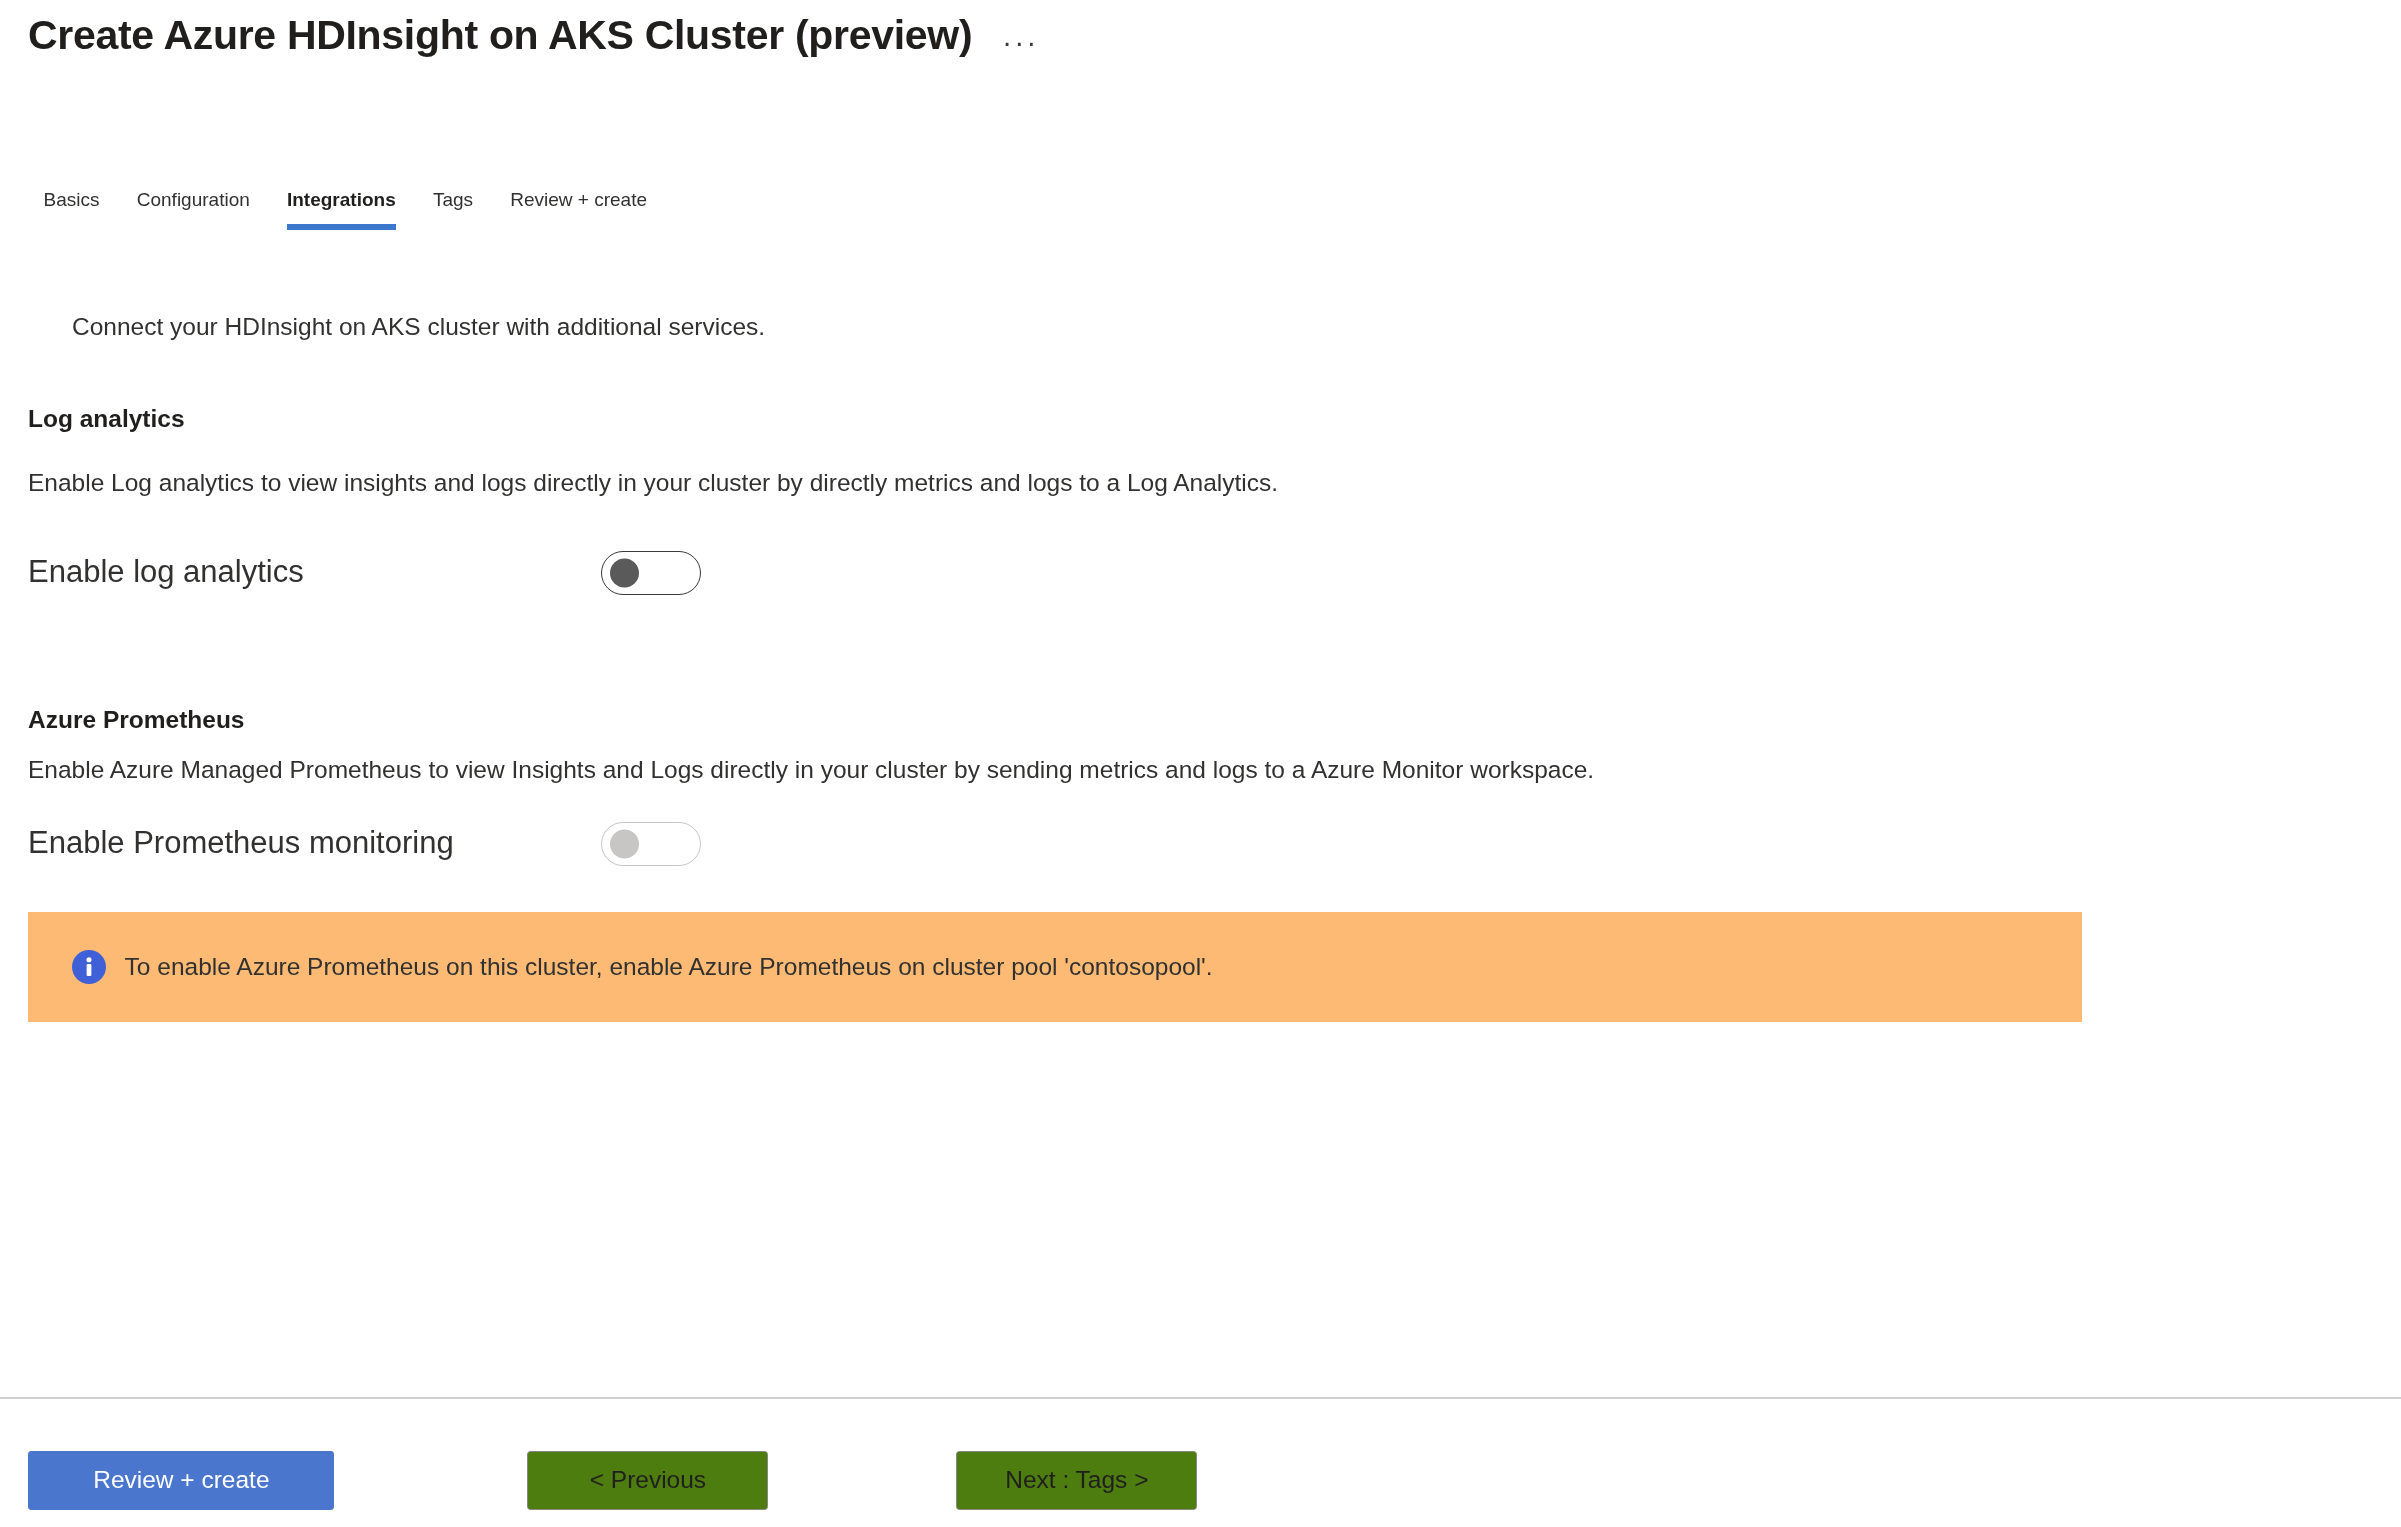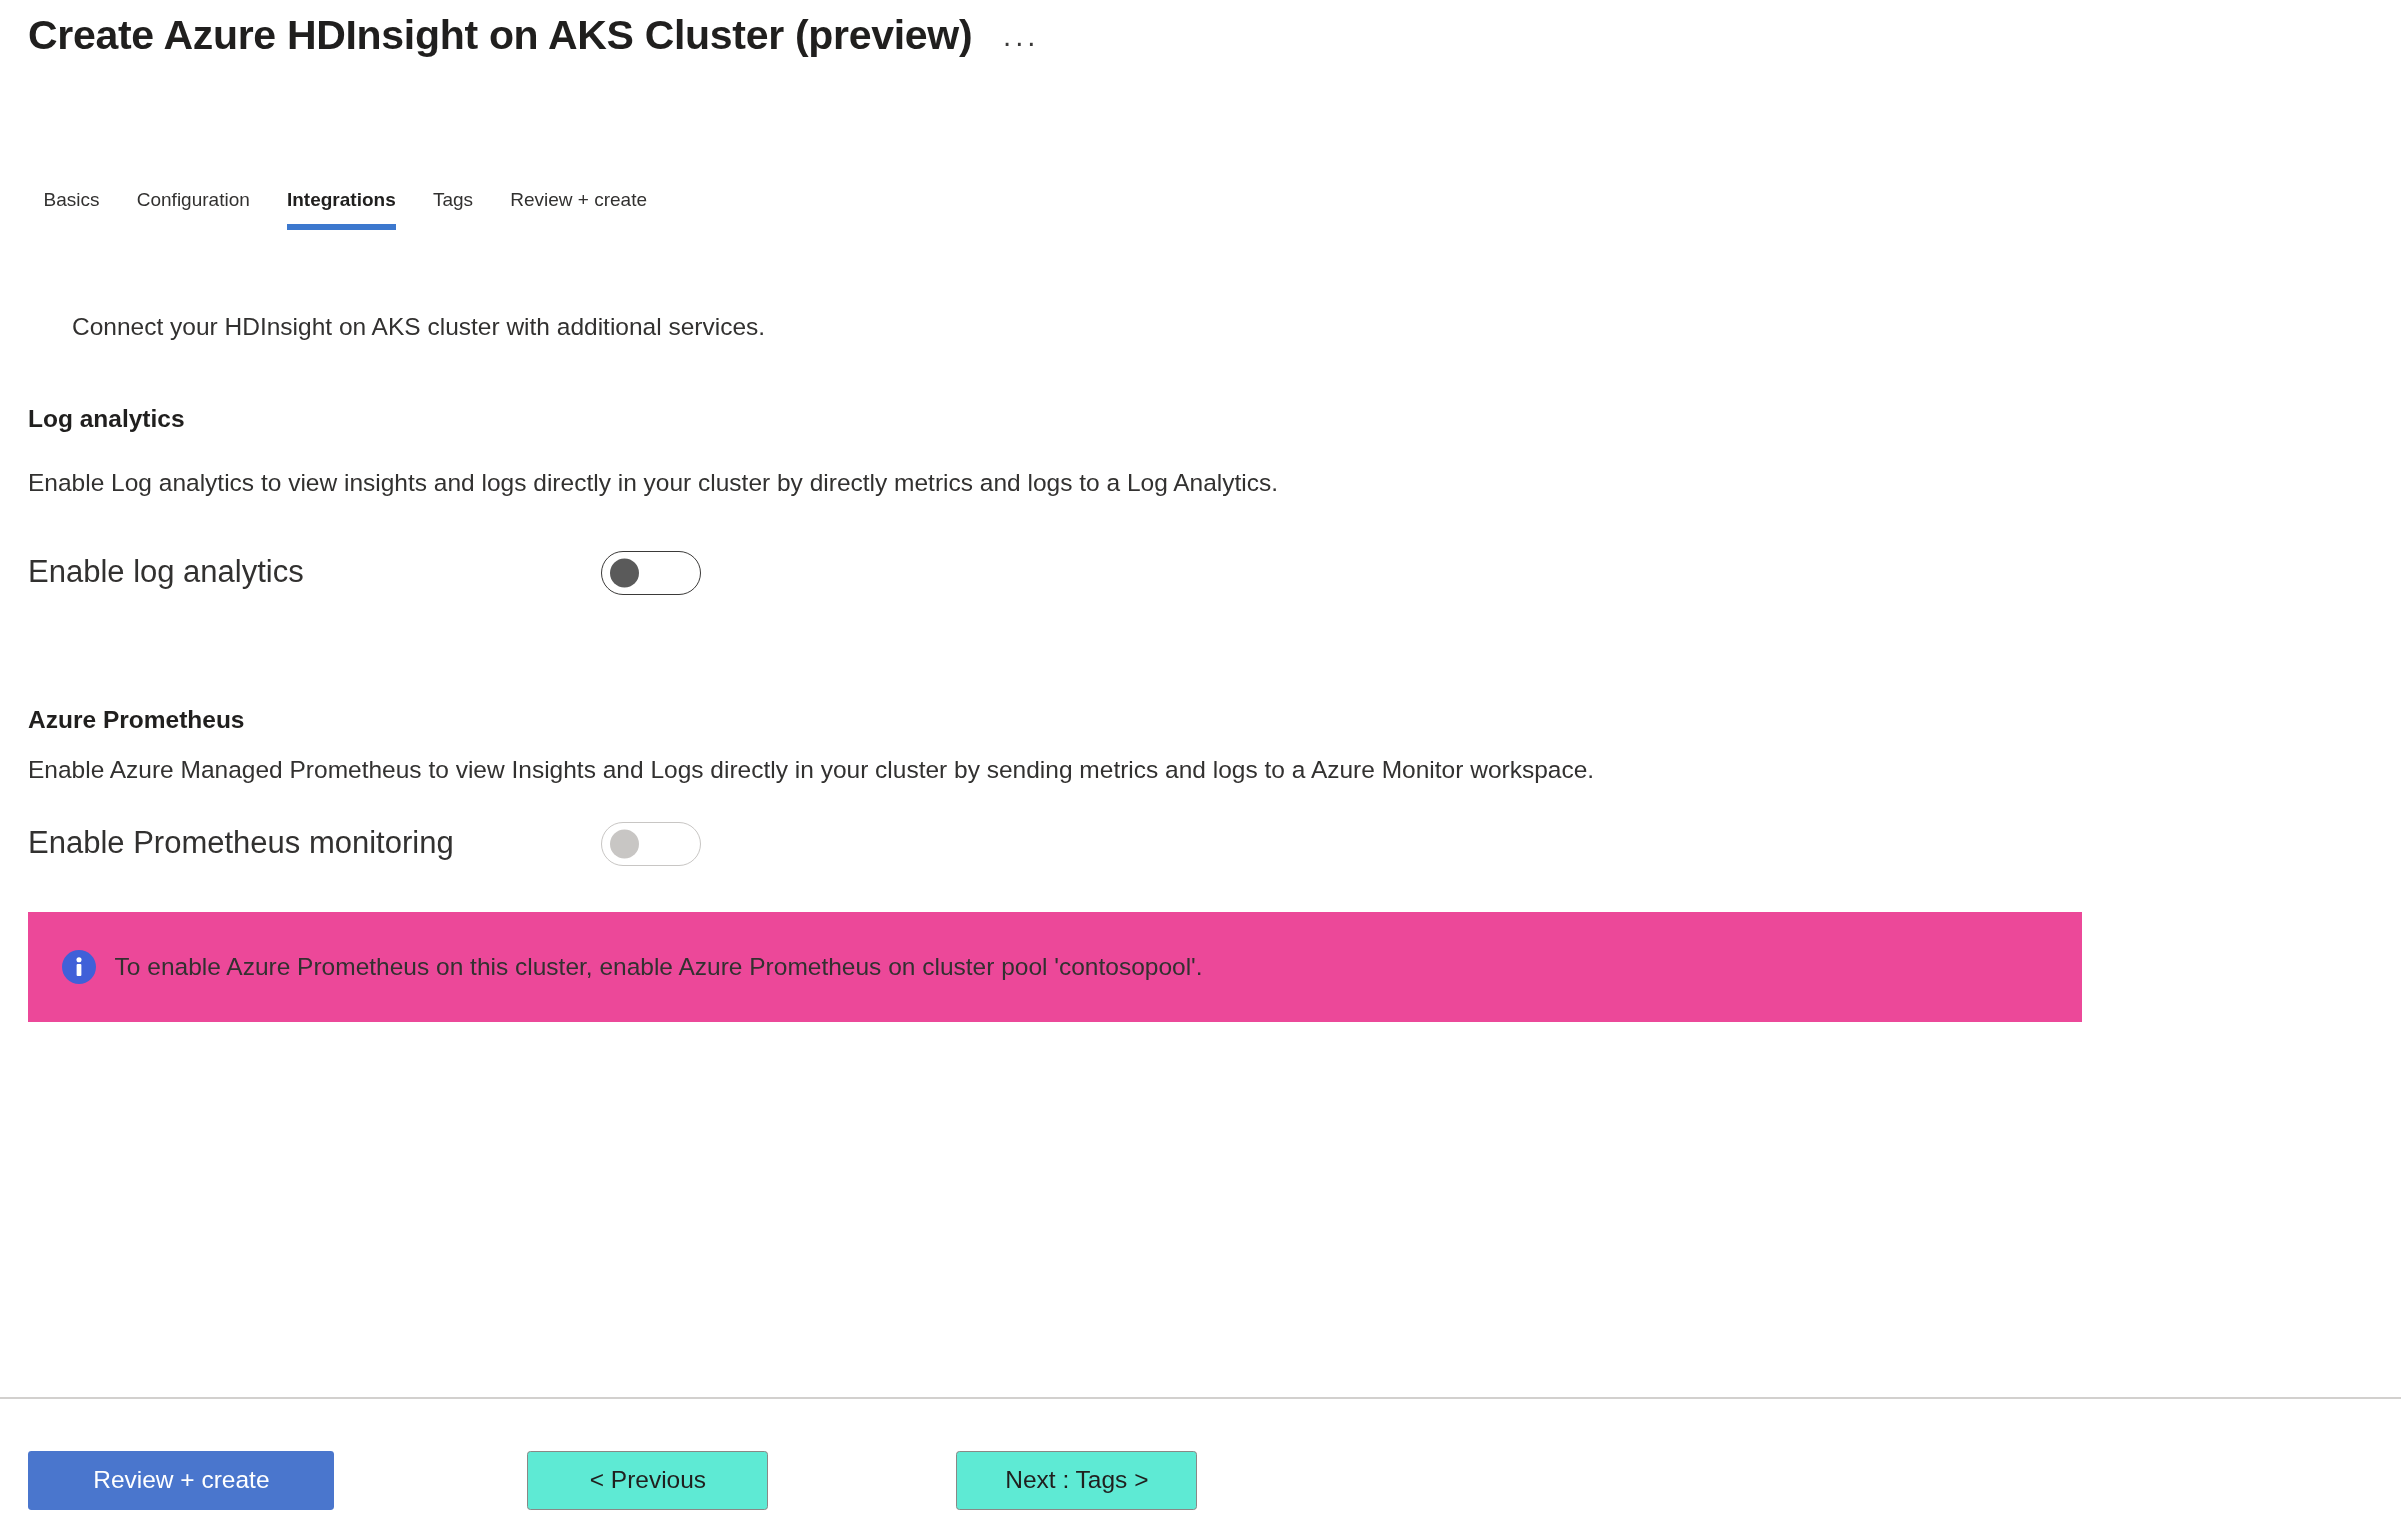--- a/index.html
+++ b/index.html
@@ -156,25 +156,25 @@
     background: #c8c6c4;
   }
 
   
   .info-banner {
     position: absolute;
     left: 28px;
     top: 912px;
     width: 2054px;
     height: 110px;
-    background: #ec4899;
+    background: #fdba74;
     display: flex;
     align-items: center;
     box-sizing: border-box;
-    padding-left: 34px;
+    padding-left: 44px;
   }
   .info-icon {
     flex: none;
     width: 34px;
     height: 34px;
     margin-right: 18.6px;
     display: block;
   }
   .info-text {
     font-size: 24.5px;
@@ -213,21 +213,21 @@
     height: 59px;
   }
   .btn-primary {
     background: #4a76cd;
     color: #ffffff;
     border: none;
     width: 306px;
     margin-left: 3.4px;
   }
   .btn-secondary {
-    background: #5eead4;
+    background: #4d7c0f;
     color: #201f1e;
     border: 1.7px solid #8a8886;
     width: 241px;
   }
   .gap-a { width: 193px; }
   .gap-b { width: 188px; }
 </style>
 </head>
 <body>
 

